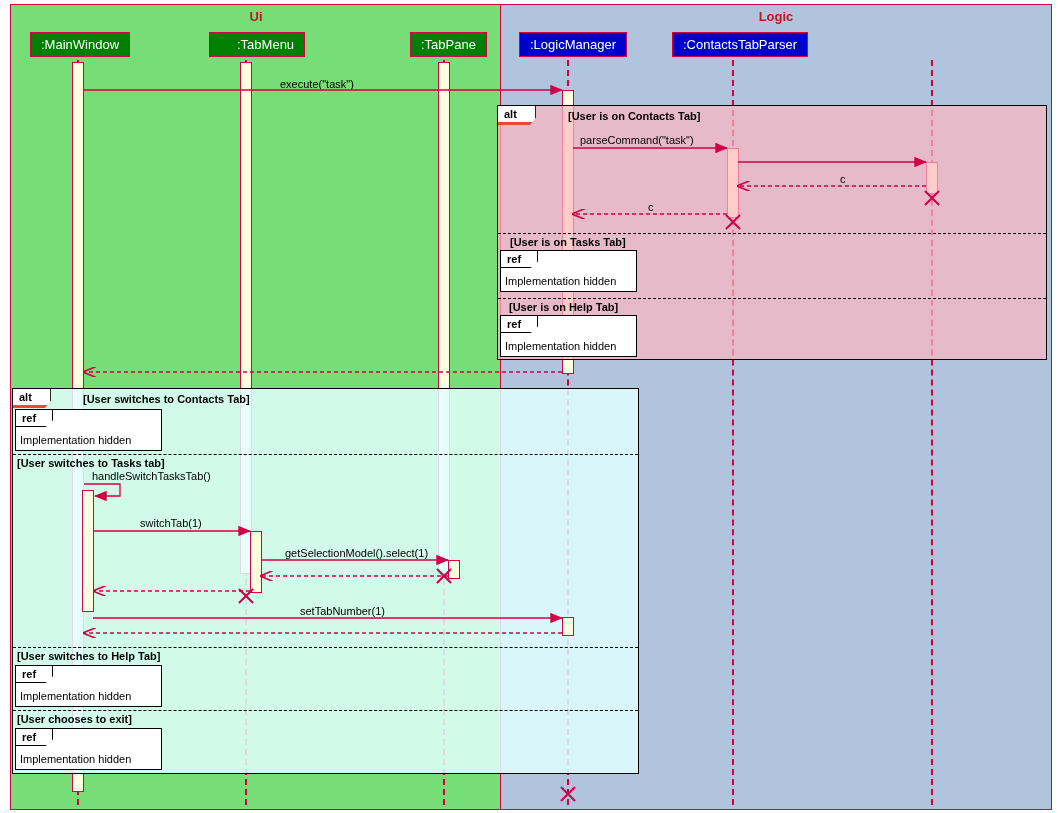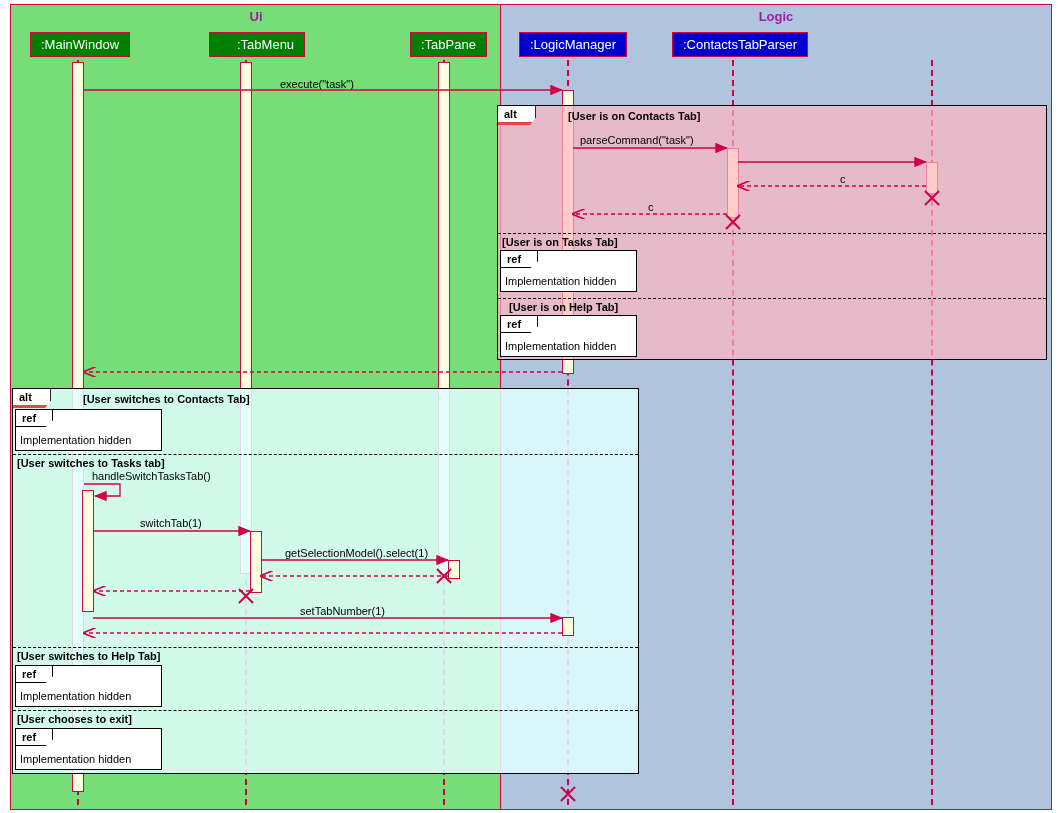--- a/index.html
+++ b/index.html
@@ -23,21 +23,21 @@
     position: absolute;
     left: 500px; top: 4px; width: 550px; height: 804px;
     background: #B0C4DE;
     border: 1.5px solid #D10047;
   }
   .group-title {
     position: absolute;
     top: 4px;
     width: 100%;
     text-align: center;
-    color: #a21caf;
+    color: #b91c1c;
     font-weight: bold;
     font-size: 13px;
   }
   .participant {
     position: absolute;
     top: 32px;
     padding: 4px 10px;
     text-align: left;
     font-size: 13px;
     border: 1.5px solid #D10047;
@@ -158,21 +158,21 @@
   <div class="activation" style="left:240px; top:62px; height:510px;"></div>
   <div class="activation" style="left:438px; top:62px; height:510px;"></div>
   <div class="activation" style="left:562px; top:90px; height:282px;"></div>
   <div class="activation" style="left:727px; top:148px; height:68px;"></div>
   <div class="activation" style="left:926px; top:162px; height:30px;"></div>
 
   <div class="frag pink" style="left:497px; top:105px; width:548px; height:253px;">
     <div class="frag-label">alt</div>
     <div class="guard" style="left:70px; top:4px;">[User is on Contacts Tab]</div>
     <div class="divider" style="top:127px;"></div>
-    <div class="guard" style="left:4px; top:130px;">[User is on Tasks Tab]</div>
+    <div class="guard" style="left:12px; top:130px;">[User is on Tasks Tab]</div>
     <div class="ref-box" style="left:2px; top:144px; width:135px; height:40px;">
       <div class="ref-tab">ref</div>
       <div class="ref-text">Implementation hidden</div>
     </div>
     <div class="divider" style="top:192px;"></div>
     <div class="guard" style="left:11px; top:195px;">[User is on Help Tab]</div>
     <div class="ref-box" style="left:2px; top:209px; width:135px; height:40px;">
       <div class="ref-tab">ref</div>
       <div class="ref-text">Implementation hidden</div>
     </div>

